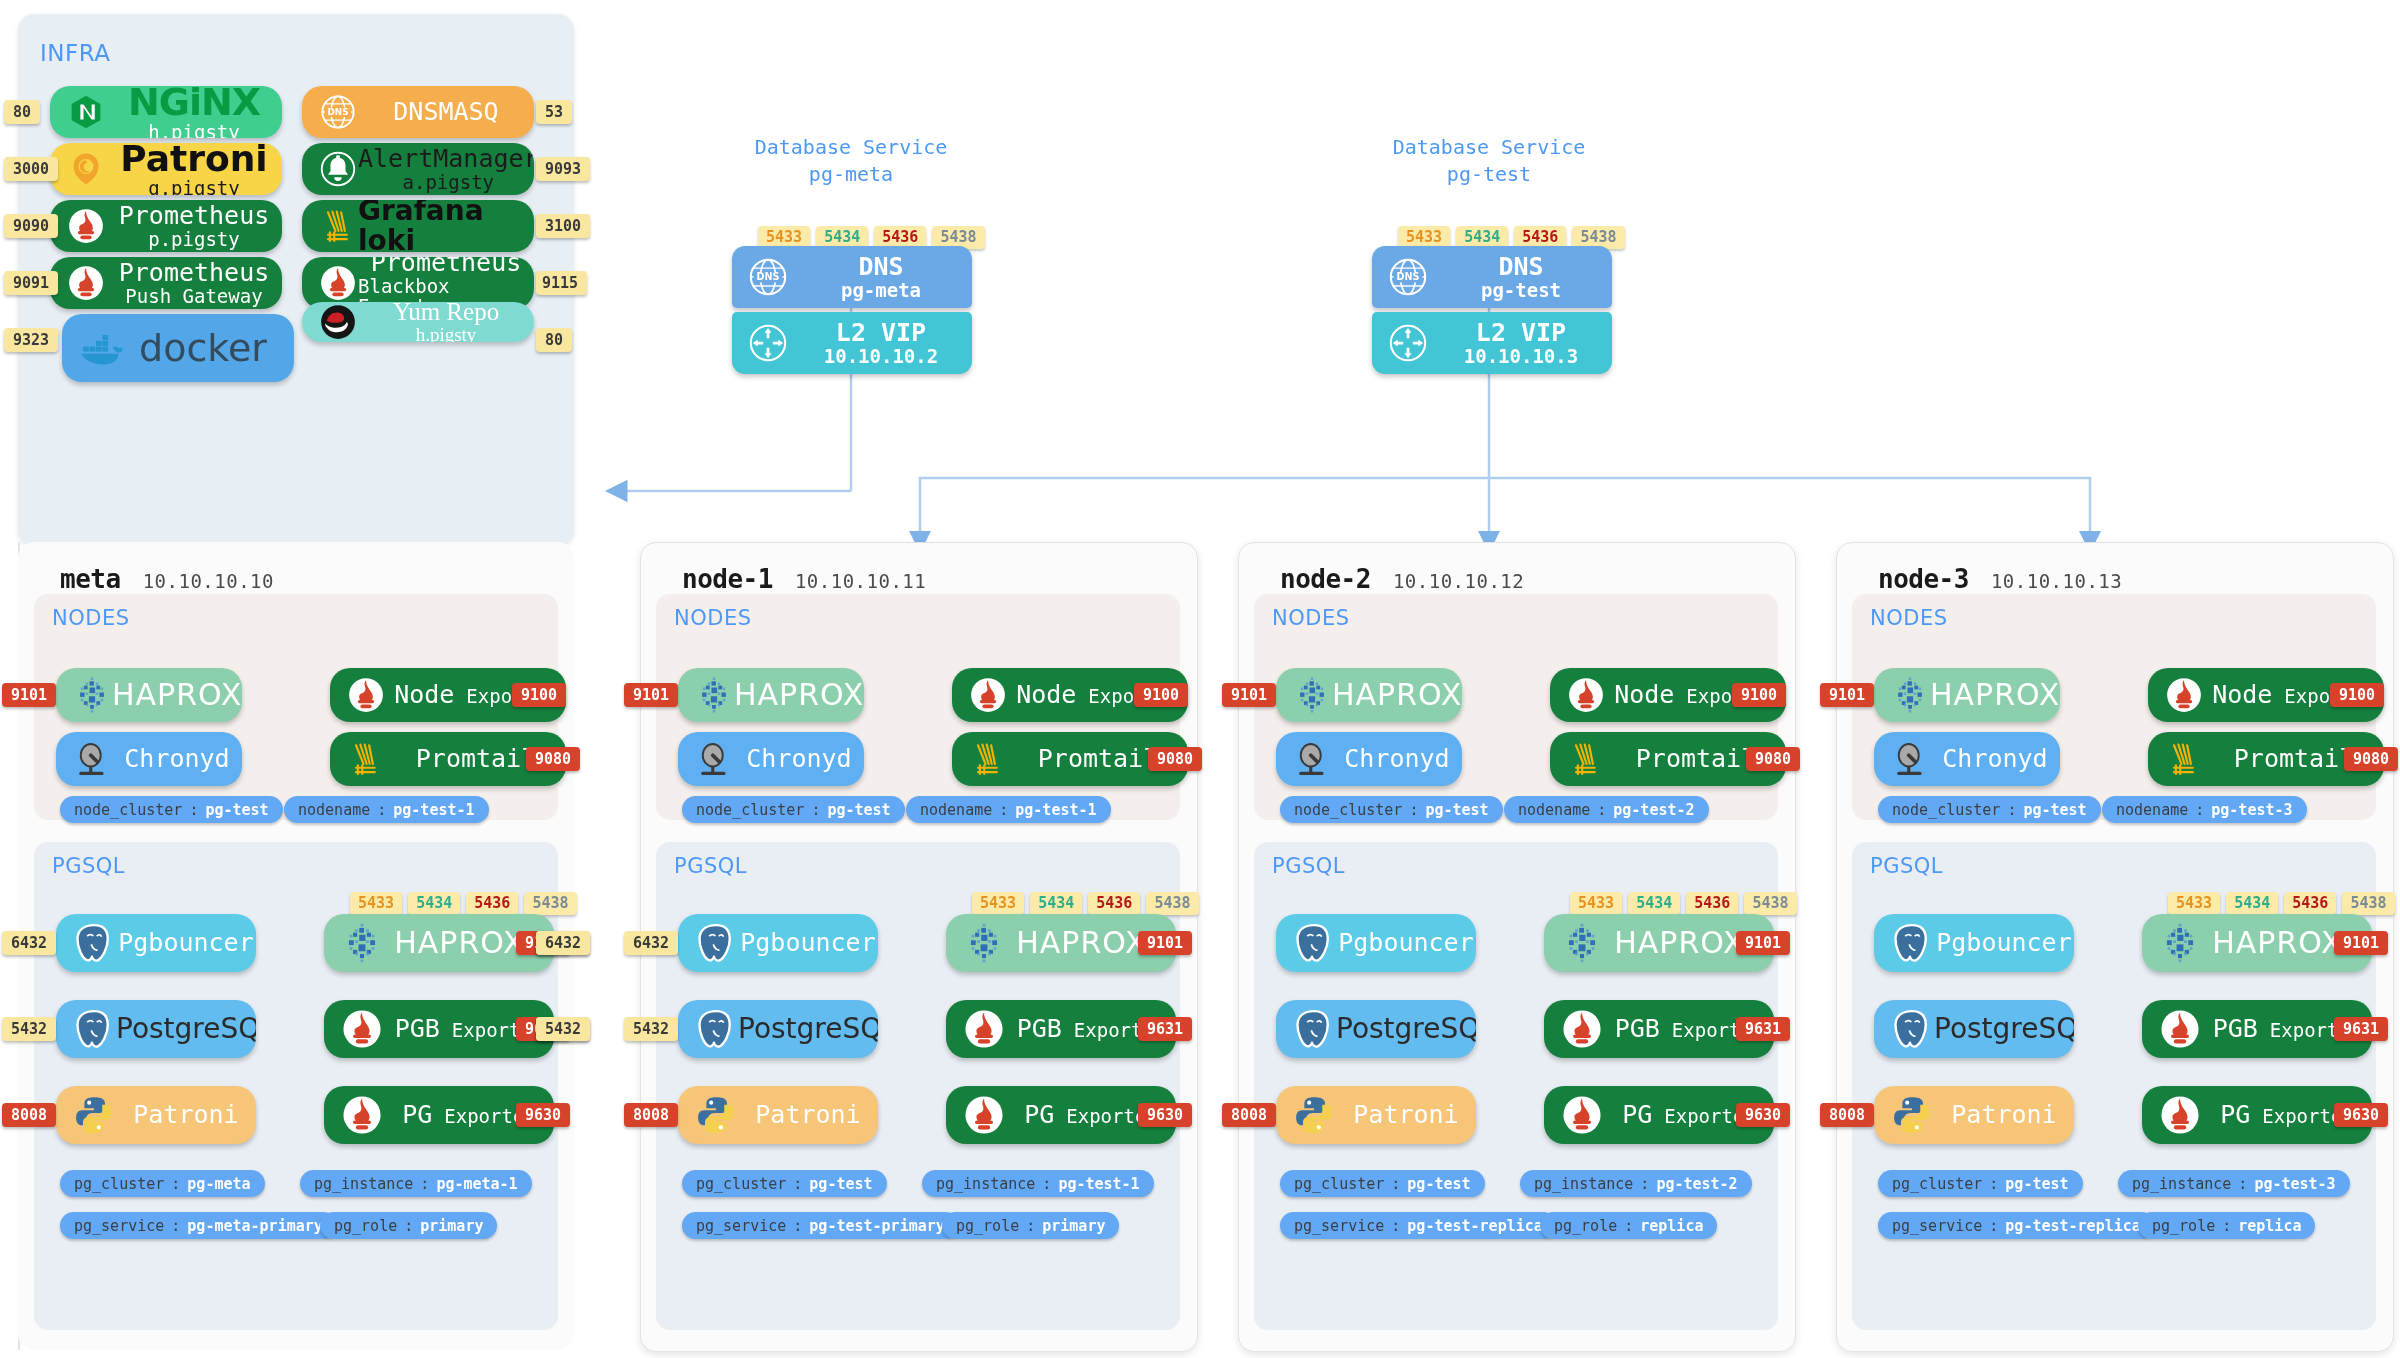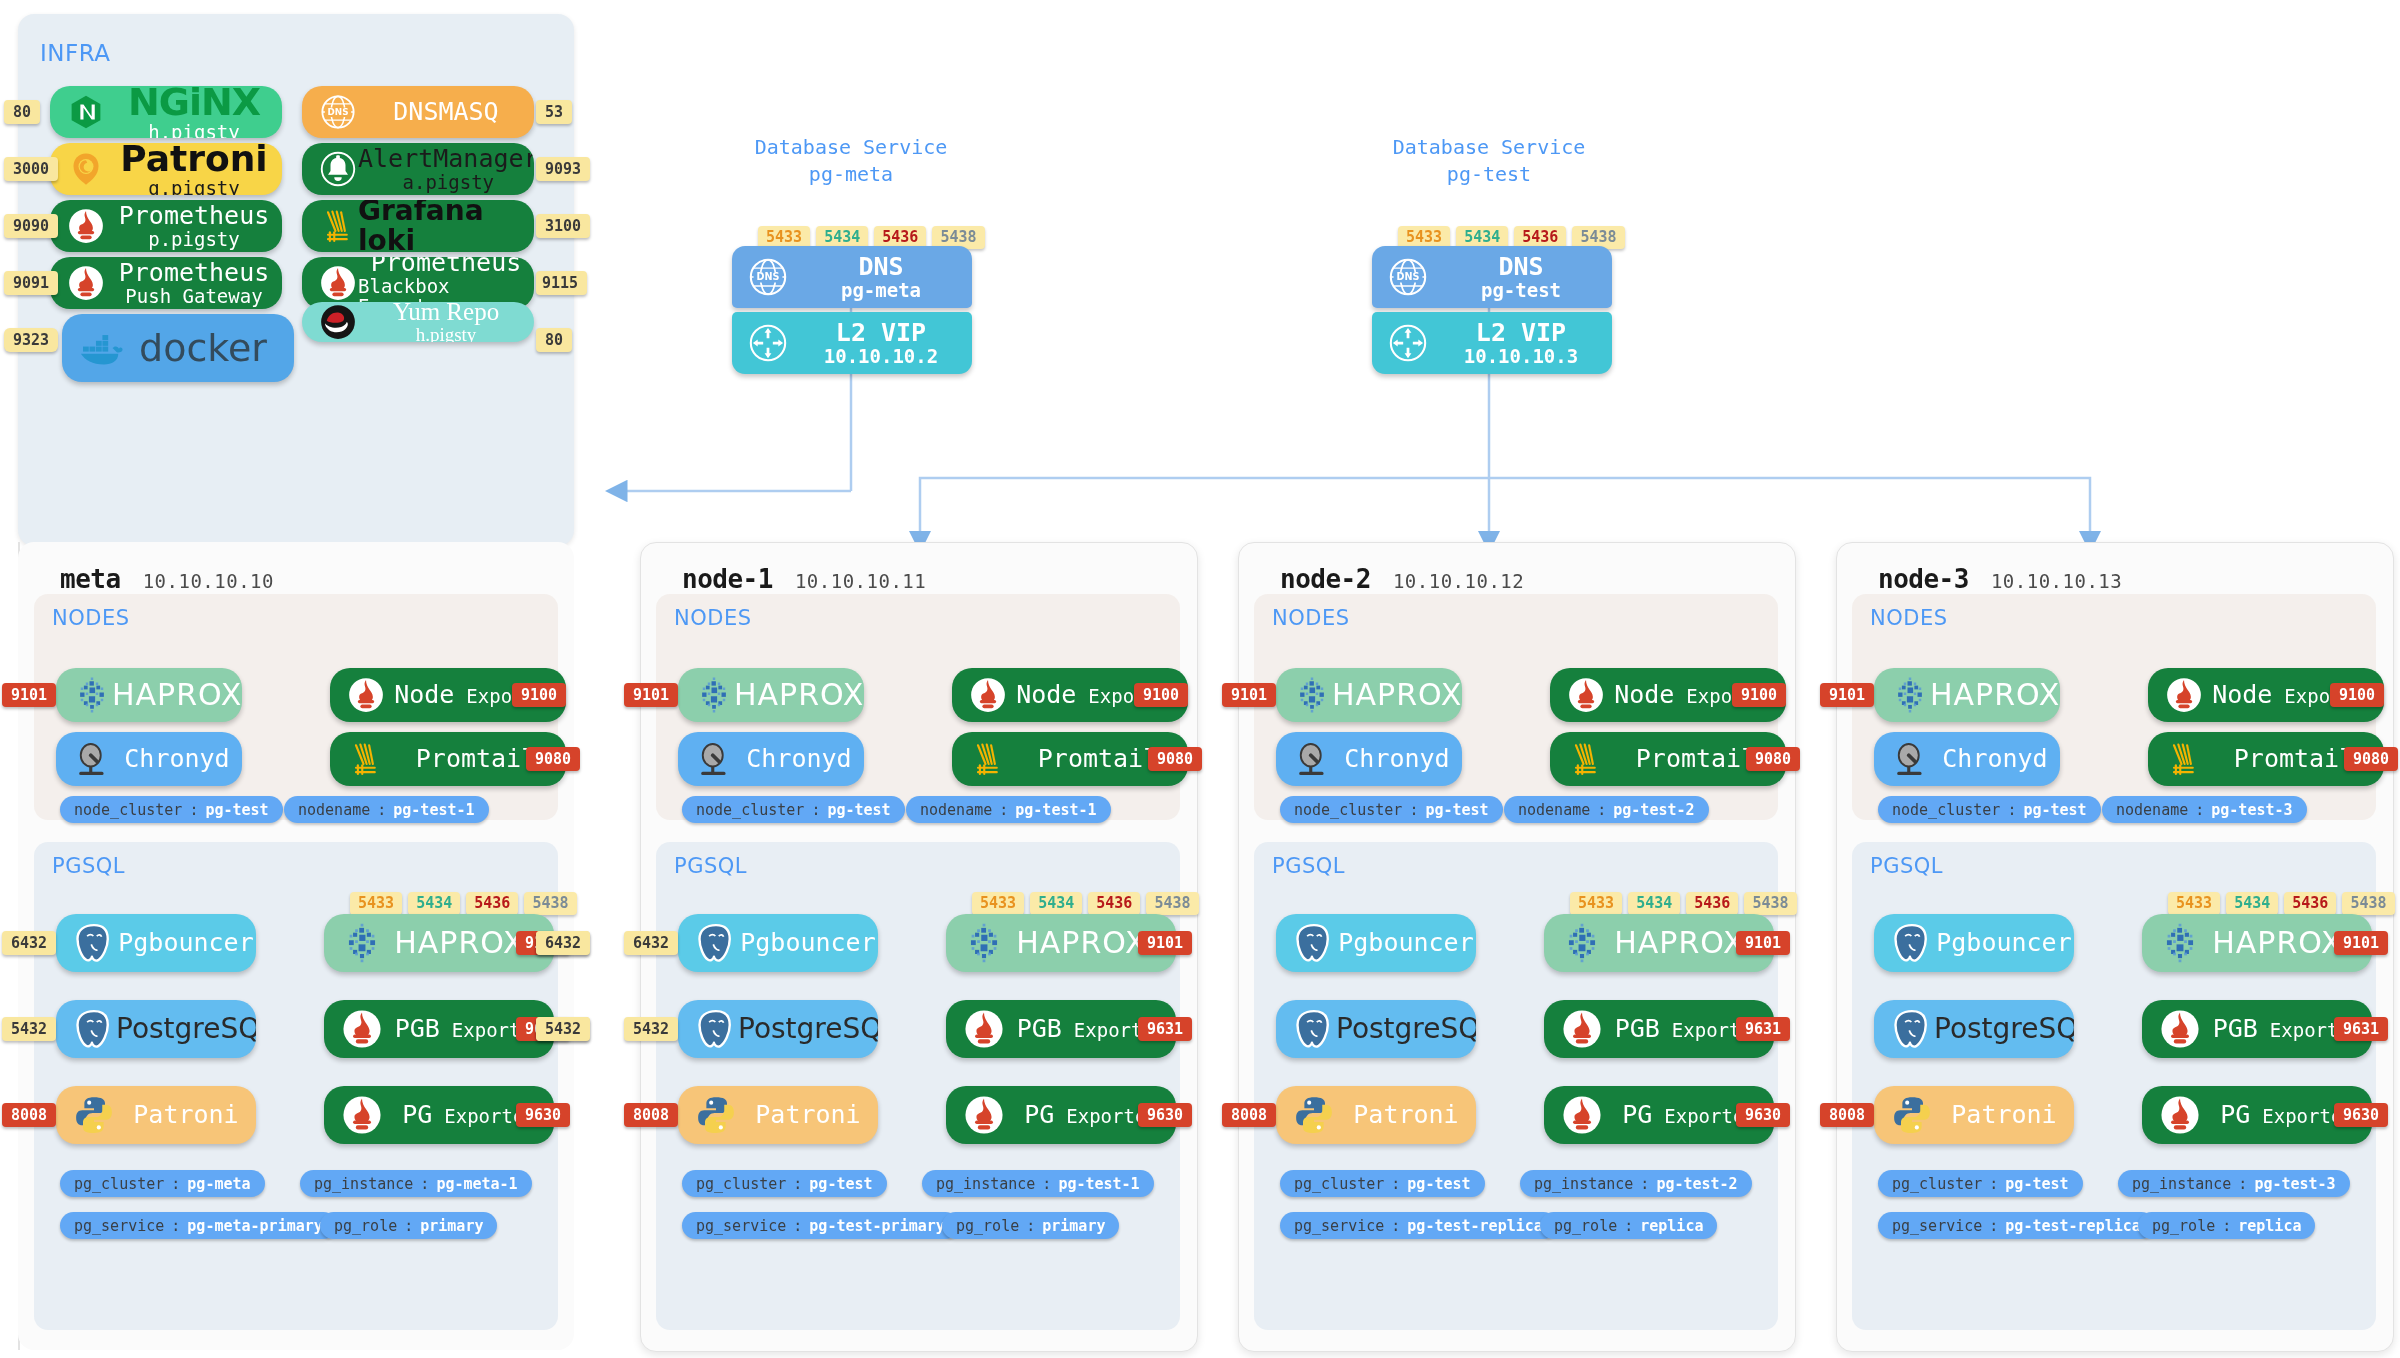--- a/index.html
+++ b/index.html
@@ -276,21 +276,21 @@
            <path d="M4,40 h52 c0,10 -9,15 -20,15 c-16,0 -26,-6 -32,-15 Z" fill="#2596d1"></path>
            <path d="M48,32 c4,-4 8,-2 9,1 c1,-3 5,-2 5,1 c0,3 -4,5 -8,4" fill="#2596d1"></path>
         </svg>
       </span>
       <div class="tx" style="padding-right: 12px;">
         <div class="row1">
           <span style="font-size: 38px; font-weight: 400; color: rgb(51, 75, 92); font-family: &quot;DejaVu Sans&quot;, sans-serif;">docker</span>
         </div>
       </div>
     </div>
-    <div class="port yellow" style="left: 4px; top: 328px; border-radius: 6px;">9323</div>
+    <div class="port yellow" style="left: 4px; top: 328px;">9323</div>
     <div class="card c-teal" style="left: 302px; top: 302px; width: 232px; height: 40px; font-family: Liberation Serif, serif;">
       <span class="ic" style="width: 40px; height: 40px; margin-left: 16px;">
         <svg width="40" height="40" viewBox="0 0 64 64">
           <circle cx="32" cy="32" r="27" fill="#151515"></circle>
            <path d="M14,30 c2,-9 11,-15 20,-13 c7,2 9,8 7,12 c-3,5 -20,6 -27,1 Z" fill="#cc2027"></path>
            <path d="M11,34 c4,6 16,9 26,6 c5,-2 8,-5 9,-8 c3,2 2,7 -2,11 c-6,6 -18,7 -26,2 c-4,-3 -7,-7 -7,-11 Z" fill="#fff"></path>
         </svg>
       </span>
       <div class="tx">
         <div class="t1 w">Yum Repo</div>

